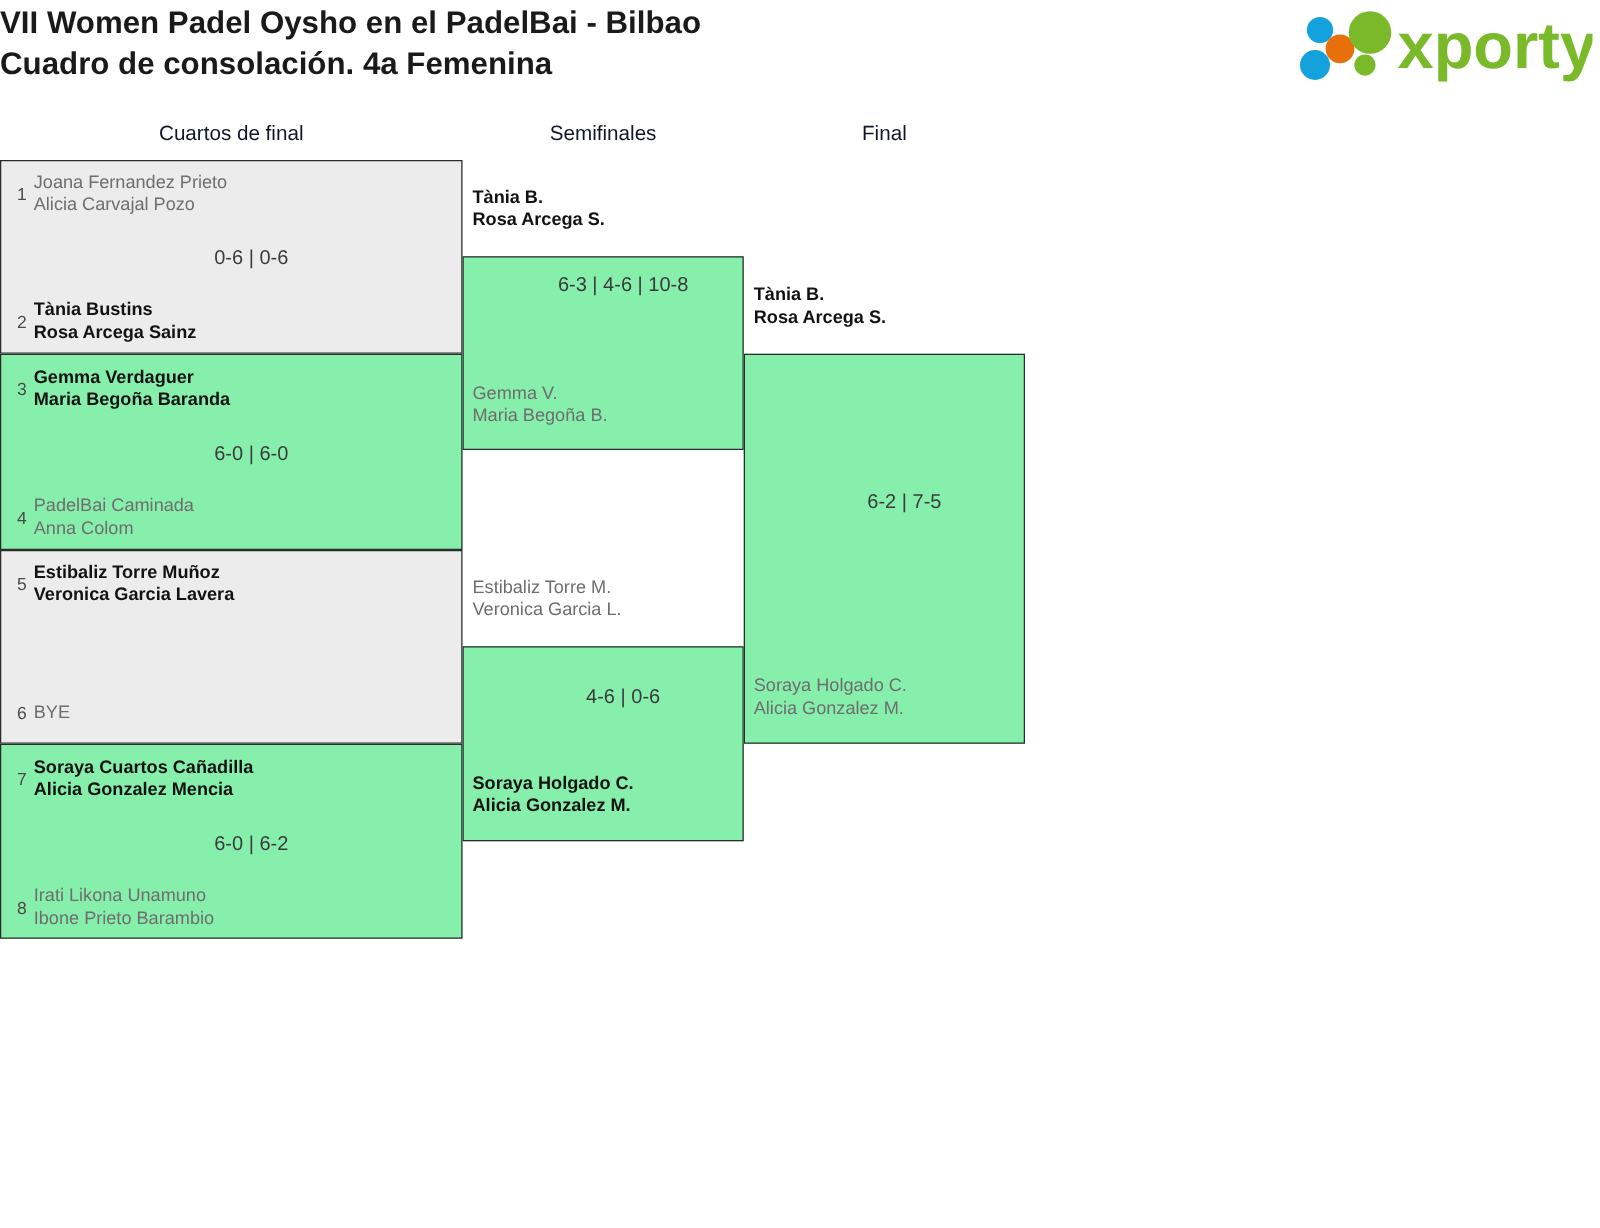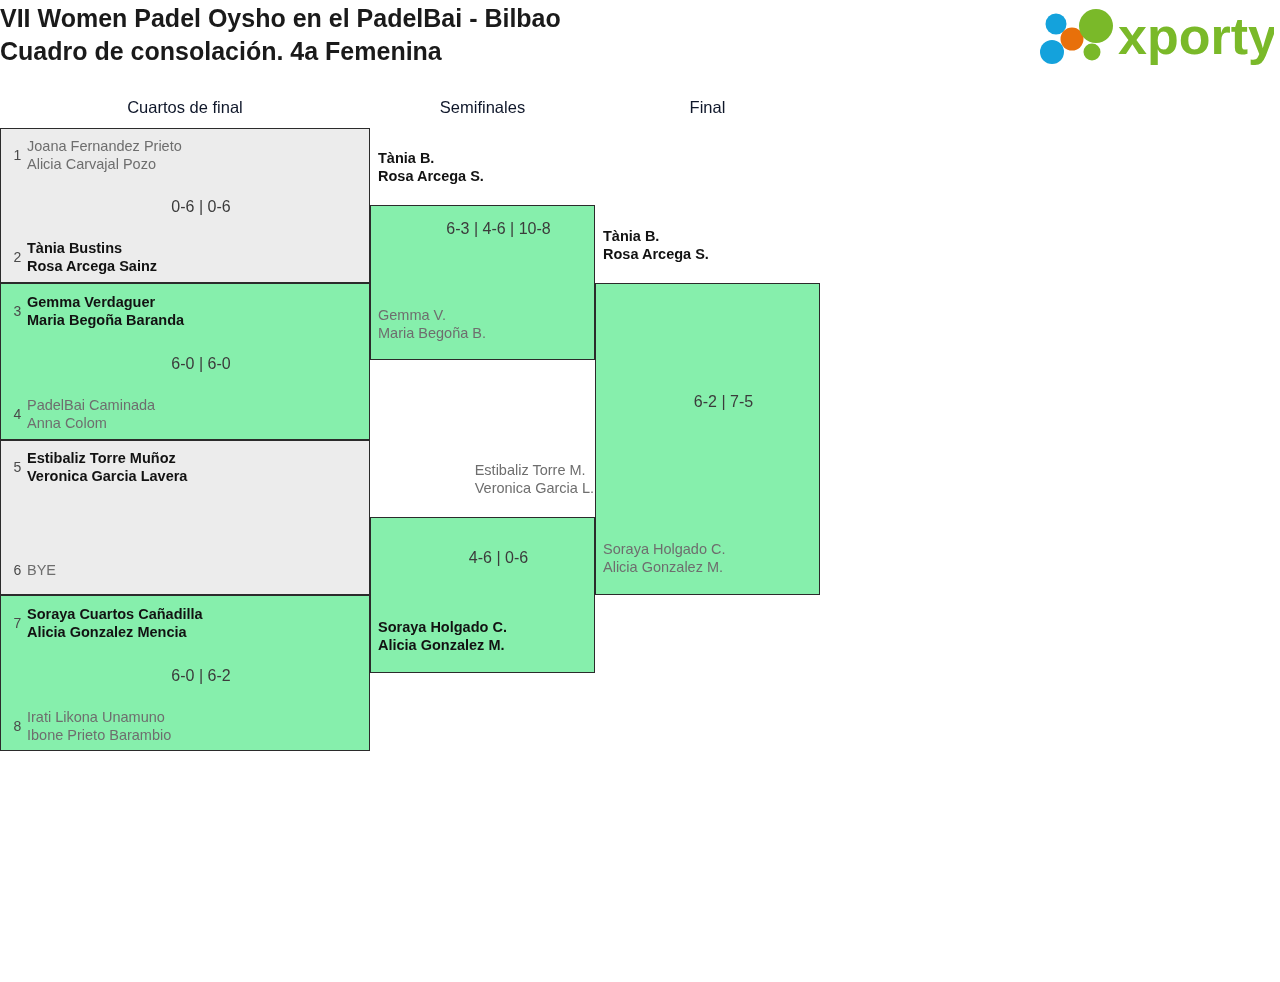--- a/index.html
+++ b/index.html
@@ -108,21 +108,21 @@
   #qf0 .t-top { top: 8px; }     #qf0 .t-bot { top: 110px; }   #qf0 .score { top: 69px; }
   #qf1 .t-top { top: 9px; }     #qf1 .t-bot { top: 112px; }   #qf1 .score { top: 71px; }
   #qf2 .t-top { top: 8px; }     #qf2 .t-bot { top: 120px; }   #qf2 .score { top: 69px; }
   #qf3 .t-top { top: 9px; }     #qf3 .t-bot { top: 112px; }   #qf3 .score { top: 71px; }
 
   
   #sf0 { left: 370px; top: 205px; width: 225px; height: 155px; }
   #sf1 { left: 370px; top: 517px; width: 225px; height: 156px; }
 
   #sf0 .t-top { top: -57px; }   #sf0 .t-bot { top: 100px; }   #sf0 .score { top: 14px; }
-  #sf1 .t-top { top: -57px; justify-content: flex-end; }   #sf1 .t-bot { top: 100px; }   #sf1 .score { top: 31px; }
+  #sf1 .t-top { top: -57px; }   #sf1 .t-bot { top: 100px; }   #sf1 .score { top: 31px; }
 
   
   #fn0 { left: 595px; top: 283px; width: 225px; height: 312px; }
   #fn0 .t-top { top: -57px; }   #fn0 .t-bot { top: 256px; }   #fn0 .score { top: 109px; text-align: center; }
 
   .sf-over .team, .fn-over .team { padding-left: 7px; }
 </style>
 </head>
 <body>
 

